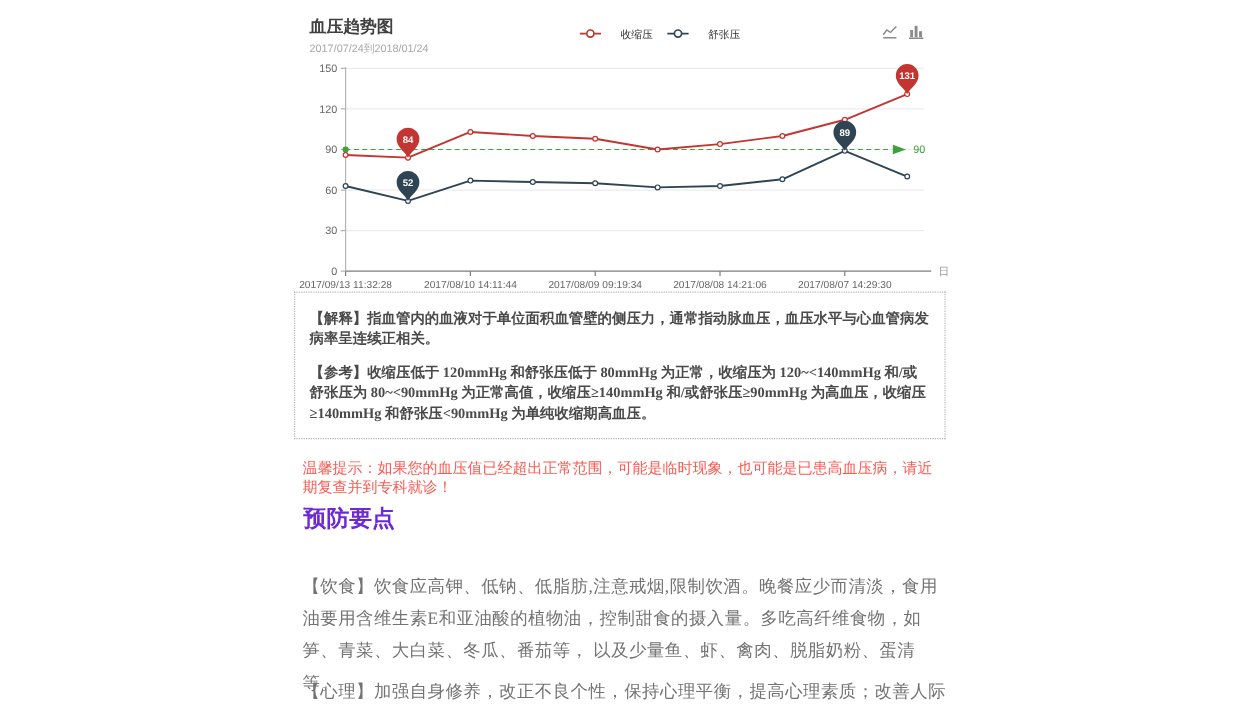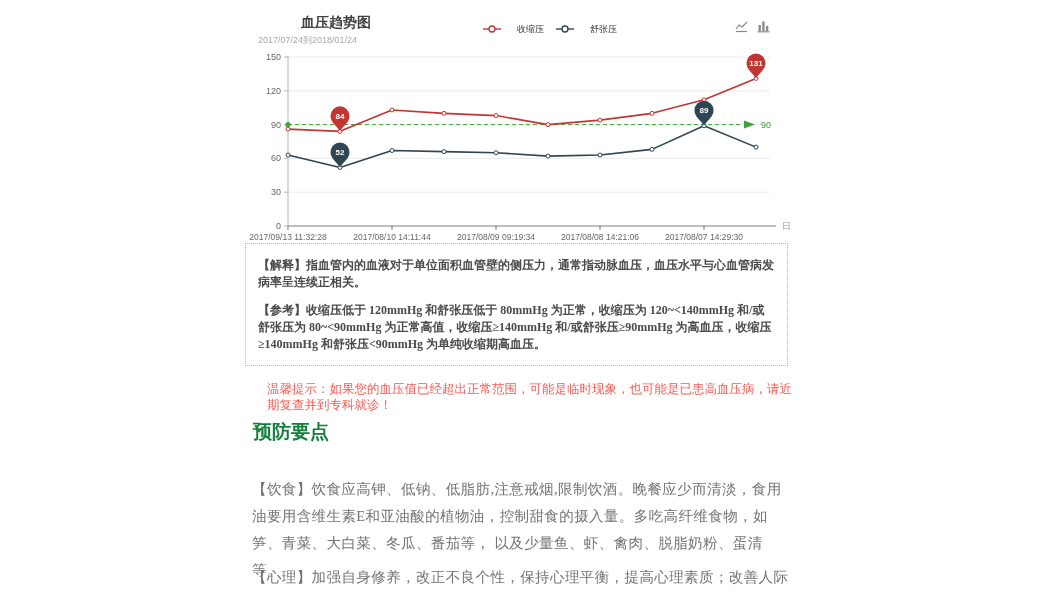--- a/index.html
+++ b/index.html
@@ -3,48 +3,48 @@
 <meta charset="utf-8">
 <style>
   html,body{margin:0;padding:0;}
   body{
     width:1046px;height:595px;overflow:hidden;position:relative;
     background:#ffffff;
     font-family:"Liberation Sans","DejaVu Sans",sans-serif;
   }
   
   .chart-card{position:absolute;left:245px;top:8px;width:545px;height:232px;}
-  .chart-title{position:absolute;left:13px;top:6px;font-size:14px;font-weight:bold;color:#404040;margin-left:43px;}
+  .chart-title{position:absolute;left:13px;top:6px;font-size:14px;font-weight:bold;color:#404040;}
   .chart-subtitle{position:absolute;left:13px;top:26px;font-size:9px;color:#a8a8a8;}
   .legend{position:absolute;left:238px;top:12px;display:flex;gap:12px;align-items:center;}
   .legend-item{display:flex;align-items:center;gap:16px;cursor:pointer;}
   .legend-item .lbl{font-size:9px;color:#333;}
   .toolbox{position:absolute;right:20px;top:11px;display:flex;gap:9px;align-items:flex-end;}
   .toolbox .tb{cursor:pointer;line-height:0;}
   #plot{position:absolute;left:0;top:44px;}
   #plot svg text{font-family:"Liberation Sans","DejaVu Sans",sans-serif;}
   
   .explain-box{
     position:absolute;left:245px;top:243px;width:543px;box-sizing:border-box;
     border:1px dotted #b5b5b5;padding:13px 12px 12px;
     font-size:12px;line-height:17px;font-weight:600;color:#4a4a4a;
   }
   .explain-box p{margin:0 0 11px;font-family:Liberation Serif, serif;}
   .explain-box p:last-child{margin:0;}
   
   .warning{
-    position:absolute;left:267px;top:382px;width:536px;
-    font-family:Liberation Mono, monospace;
+    position:absolute;left:252px;top:382px;width:536px;
+    font-family:Liberation Sans, sans-serif;
     font-size:12.5px;line-height:16px;color:#fa5a52;
   }
   
   .prevention-title{
     position:absolute;left:253px;top:419px;
     font-family:"Liberation Serif","DejaVu Serif",serif;
-    font-size:19px;font-weight:bold;color:#15803d;
+    font-size:19px;font-weight:bold;color:#6d28d9;
   }
   .para{
     position:absolute;left:252px;width:537px;
     font-family:"Liberation Serif","DejaVu Serif",serif;
     font-size:14.5px;line-height:27px;color:#737373;letter-spacing:0.4px;
   }
   .para-diet{top:476px;}
   .para-psych{top:564px;}
 </style>
 </head>

